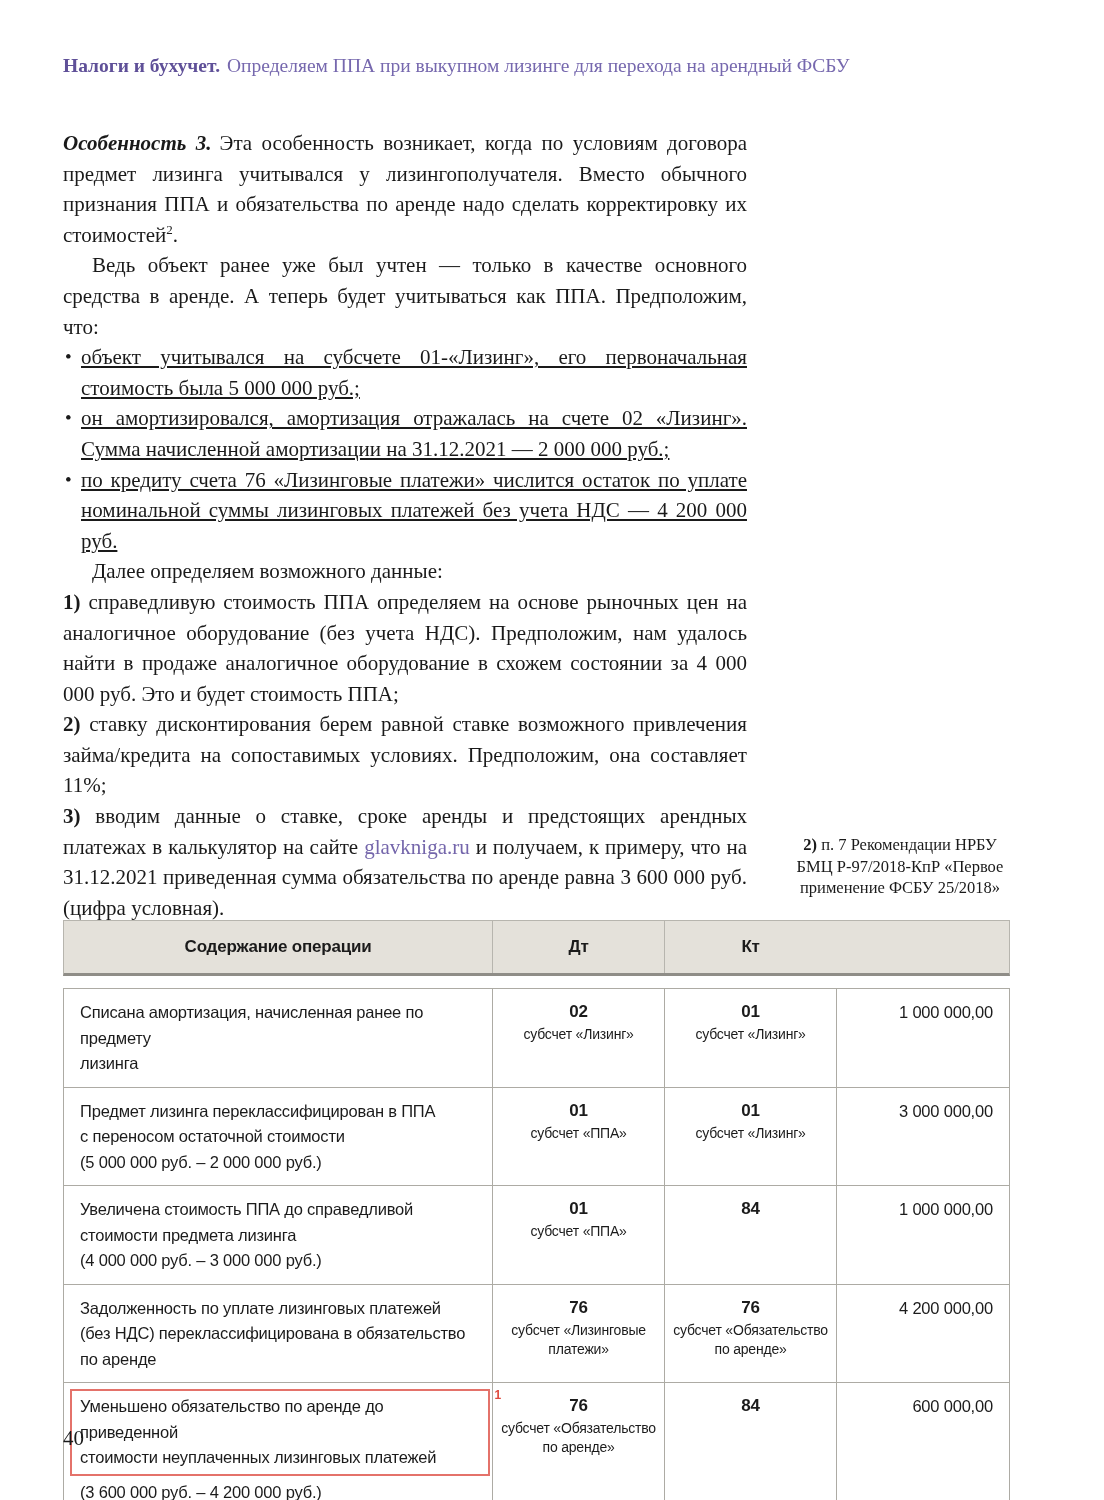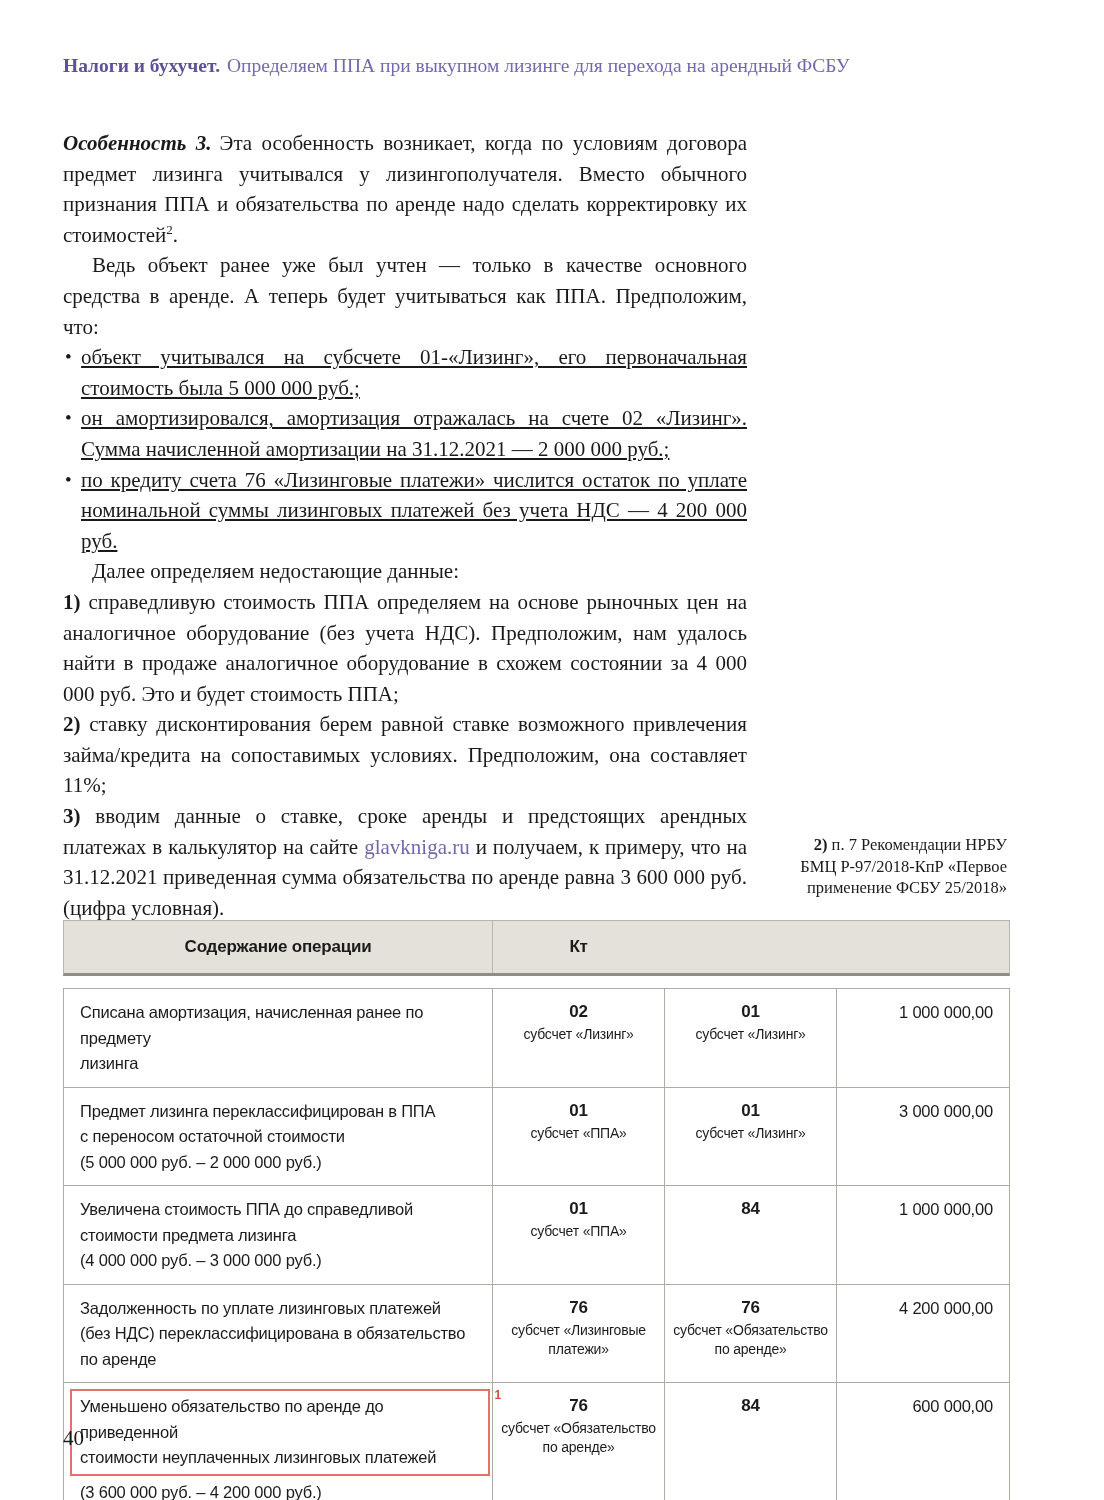--- a/index.html
+++ b/index.html
@@ -40,21 +40,21 @@
   .para.bullet::before{content:"\2022";position:absolute;left:2px;top:0;font-size:19px;}
   .b{font-weight:bold;}
   .i{font-style:italic;}
   span.b.i{margin-right:8px;margin-top:32px;}
   sup{font-size:13px;line-height:0;vertical-align:super;}
   a.link{color:var(--link-purple);text-decoration:none;cursor:pointer;}
 
   
   .footnote{
     position:absolute;left:793px;top:834px;width:214px;
-    font-size:16.5px;line-height:21.5px;text-align:right;
+    font-size:16.5px;line-height:21.5px;text-align:center;
   }
   .footnote .fn-marker{font-weight:bold;}
 
   
   .table{
     position:absolute;left:63px;top:920px;width:947px;
     font-family:"Liberation Sans", sans-serif;color:#1b1b1b;
     letter-spacing:-0.2px;
   }
   .thead{
@@ -103,34 +103,35 @@
   <header class="running-head">
     <span class="brand">Налоги и бухучет.</span><span>Определяем ППА при выкупном лизинге для перехода на арендный ФСБУ</span>
   </header>
 
   <main class="article" id="article-blocks">
       <div class="para"><span class="b i">Особенность 3.</span><span>Эта особенность возникает, когда по условиям договора предмет лизинга учитывался у лизингополучателя. Вместо обычного признания ППА и обязательства по аренде надо сделать корректировку их стоимостей</span><sup>2</sup><span>.</span></div>
       <div class="para indent"><span>Ведь объект ранее уже был учтен — только в качестве основного средства в аренде. А теперь будет учитываться как ППА. Предположим, что:</span></div>
       <div class="para bullet"><span>объект учитывался на субсчете 01-«Лизинг», его первоначальная стоимость была 5 000 000 руб.;</span></div>
       <div class="para bullet"><span>он амортизировался, амортизация отражалась на счете 02 «Лизинг». Сумма начисленной амортизации на 31.12.2021 — 2 000 000 руб.;</span></div>
       <div class="para bullet"><span>по кредиту счета 76 «Лизинговые платежи» числится остаток по уплате номинальной суммы лизинговых платежей без учета НДС — 4 200 000 руб.</span></div>
-      <div class="para indent"><span>Далее определяем недостающие данные:</span></div>
+      <div class="para indent"><span>Далее определяем возможного данные:</span></div>
       <div class="para"><span class="b">1)</span><span> справедливую стоимость ППА определяем на основе рыночных цен на аналогичное оборудование (без учета НДС). Предположим, нам удалось найти в продаже аналогичное оборудование в схожем состоянии за 4 000 000 руб. Это и будет стоимость ППА;</span></div>
       <div class="para"><span class="b">2)</span><span> ставку дисконтирования берем равной ставке возможного привлечения займа/кредита на сопоставимых условиях. Предположим, она составляет 11%;</span></div>
       <div class="para"><span class="b">3)</span><span> вводим данные о ставке, сроке аренды и предстоящих арендных платежах в калькулятор на сайте </span><a class="link">glavkniga.ru</a><span> и получаем, к примеру, что на 31.12.2021 приведенная сумма обязательства по аренде равна 3 600 000 руб. (цифра условная).</span></div>
       <div class="para indent"><span>В бухучете в межотчетный период надо сделать следующие проводки.</span></div>
     </main>
 
   <aside class="footnote">
     <span class="fn-marker">2)</span><span> п. 7 Рекомендации НРБУ БМЦ Р-97/2018-КпР «Первое применение ФСБУ 25/2018»</span>
   </aside>
 
   <section class="table">
     <div class="thead">
       <div class="th col-desc">Содержание операции</div>
+      <div class="th col-acc">Дт</div>
       <div class="th col-acc">Кт</div>
     </div>
     <div class="tbody" id="table-body">
         <div class="trow">
           <div class="cell col-desc cell-desc">
             <div class="pre">Списана амортизация, начисленная ранее по предмету
 лизинга</div>
           </div>
           <div class="cell col-acc cell-acc">
             <div class="acc">02</div>

